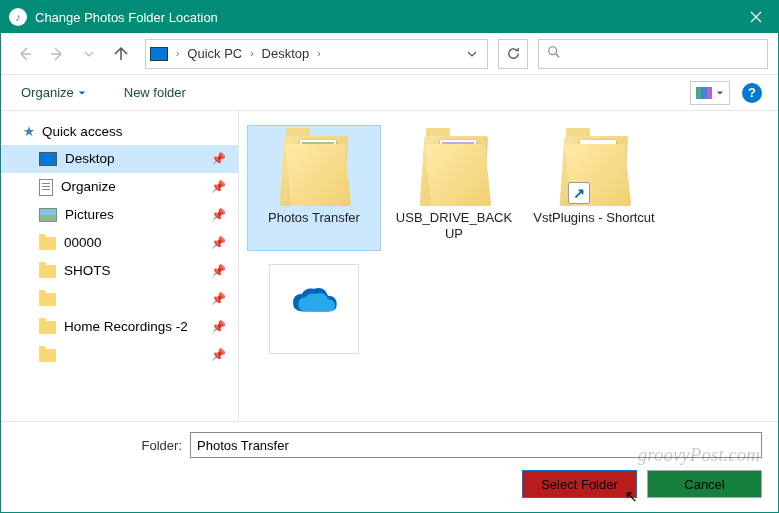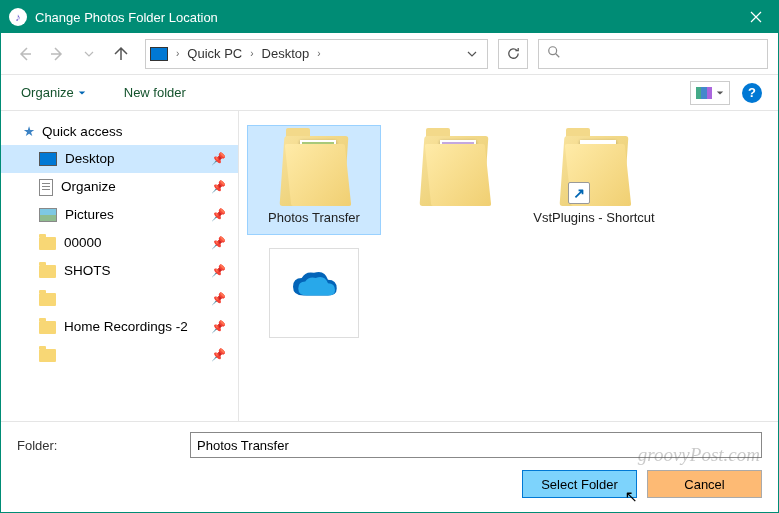--- a/index.html
+++ b/index.html
@@ -56,25 +56,25 @@
 .bigfolder .thumb { position: absolute; top: 4px; left: 18px; width: 36px; height: 48px; border: 2px solid #fff; box-shadow: 0 1px 3px rgba(0,0,0,.3); }
 .thumb.photo1 { background: linear-gradient(to bottom, #a8c97a 35%, #e8e4d0 35% 70%, #8a7a4f 70%); }
 .thumb.photo2 { background: linear-gradient(to bottom, #c4a8e0 40%, #7a5fa0 40%); }
 .thumb.doc { background: #fff; }
 .shortcut-arrow { position: absolute; bottom: 2px; left: 6px; width: 22px; height: 22px; background: #fff; border: 1px solid #999; border-radius: 2px; display: flex; align-items: center; justify-content: center; color: #0066b3; font-size: 14px; font-weight: bold; }
 .cloud-icon { width: 56px; height: 36px; position: relative; margin: 18px auto 0; }
 .cloud-icon svg { width: 100%; height: 100%; }
 .onedrive-item .ficon { border: 1px solid #ddd; background: #fff; width: 90px; height: 90px; }
 .bottom { border-top: 1px solid #e5e5e5; padding: 10px 16px 14px; background: #fff; position: relative; }
 .folder-row { display: flex; align-items: center; gap: 8px; margin-bottom: 12px; }
-.folder-row label { font-size: 13px; color: #333; width: 165px; text-align: left; }
+.folder-row label { font-size: 13px; color: #333; width: 165px; text-align: right; }
 .folder-row input { flex: 1; height: 26px; border: 1px solid #888; padding: 0 6px; font-size: 13px; outline: none; }
 .btn-row { display: flex; justify-content: flex-end; gap: 10px; }
-.btn { width: 115px; height: 28px; border: 1px solid #aaa; background: #fdba74; font-size: 13px; cursor: pointer; }
-.btn.primary { border-color: #0078d4; background: #7dd3fc; }
+.btn { width: 115px; height: 28px; border: 1px solid #aaa; background: #15803d; font-size: 13px; cursor: pointer; }
+.btn.primary { border-color: #0078d4; background: #b91c1c; }
 .watermark { position: absolute; right: 18px; bottom: 46px; font-size: 19px; color: rgba(100,100,100,.35); font-style: italic; font-family: Georgia, serif; pointer-events: none; margin-top: 48px; }
 .cursor { position: absolute; right: 140px; bottom: 6px; font-size: 16px; color: #000; pointer-events: none; }
 .sidebar::-webkit-scrollbar, .content::-webkit-scrollbar { width: 16px; }
 .sidebar::-webkit-scrollbar-thumb, .content::-webkit-scrollbar-thumb { background: #c1c1c1; border: 4px solid #fff; border-radius: 8px; }
 </style>
 </head>
 <body>
 
 <div class="window">
 
@@ -218,20 +218,21 @@
           </div>
           <div class="fitem">
             <div class="ficon">
               <div class="bigfolder">
                 <div class="tab"></div>
                 <div class="back"></div>
                 <div class="thumb photo2"></div>
                 <div class="front"></div>
               </div>
             </div>
+            <div class="label">USB_DRIVE_BACKUP</div>
           </div>
           <div class="fitem">
             <div class="ficon">
               <div class="bigfolder">
                 <div class="tab"></div>
                 <div class="back"></div>
                 <div class="thumb doc"></div>
                 <div class="front"></div>
                 <div class="shortcut-arrow">↗</div>
               </div>

